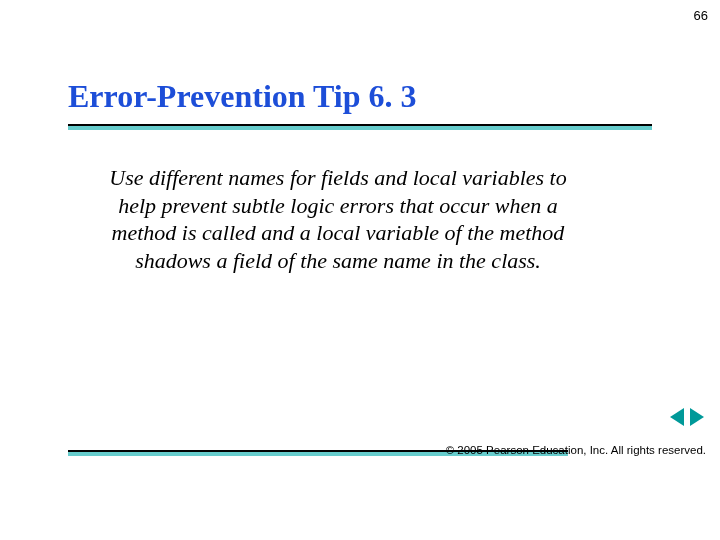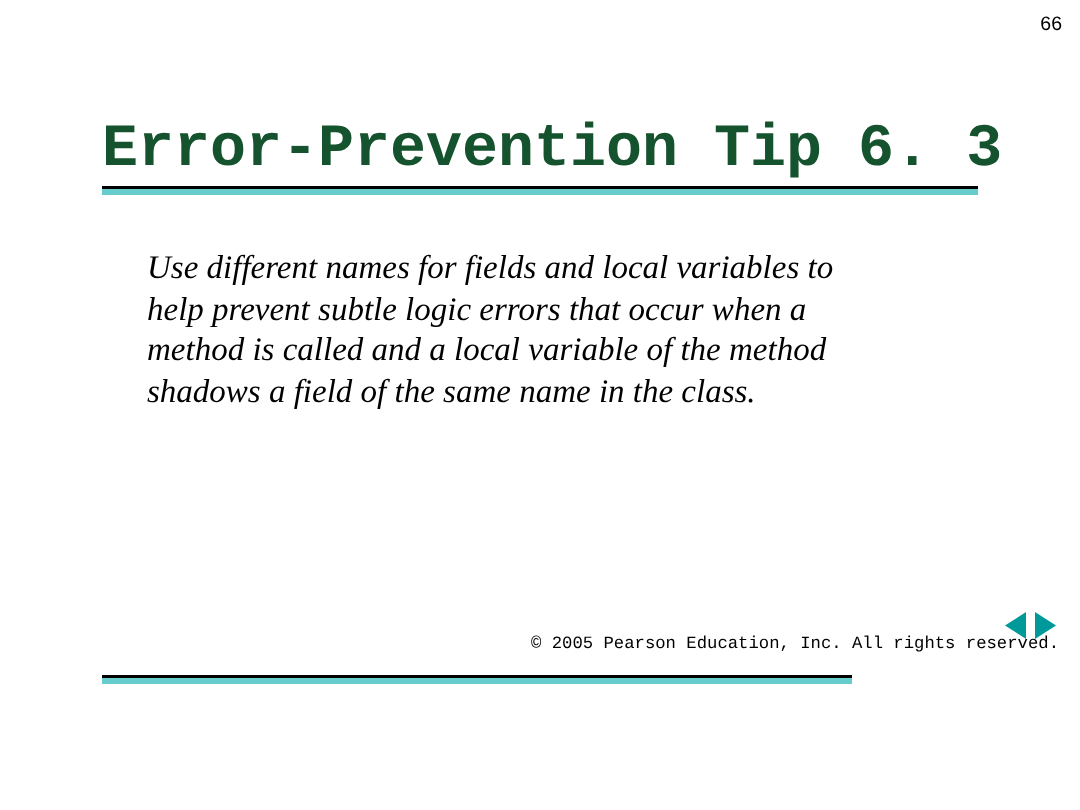--- a/index.html
+++ b/index.html
@@ -1,29 +1,29 @@
 <!DOCTYPE html>
 <html><head>
 <meta charset="utf-8">
 <style>
   * { margin: 0; padding: 0; box-sizing: border-box; }
   html, body { width: 720px; height: 540px; font-family: Arial, Helvetica, sans-serif; background: #fff; overflow: hidden; }
-  .slide { position: relative; width: 720px; height: 456px; }
+  .slide { position: relative; width: 720px; height: 456px; text-align: center; }
   .page-number { position: absolute; top: 8px; right: 12px; font-size: 13px; color: #000; }
-  .title { position: absolute; top: 78px; left: 68px; font-size: 40px; font-weight: bold; color: #14532d; font-family: Liberation Mono, monospace; }
+  .title { position: absolute; top: 78px; left: 68px; font-size: 32px; font-weight: bold; color: #1d4ed8; font-family: Liberation Serif, serif; }
   .rule-top { position: absolute; top: 124px; left: 68px; width: 584px; height: 2px; background: #000; }
   .rule-top-accent { position: absolute; top: 126px; left: 68px; width: 584px; height: 4px; background: #66cccc; }
   .body-text { position: absolute; top: 164px; left: 98px; width: 480px; font-family: "Times New Roman", Times, serif; font-size: 22px; line-height: 1.25; color: #000; font-style: italic; }
   .rule-bottom { position: absolute; top: 450px; left: 68px; width: 500px; height: 2px; background: #000; }
   .rule-bottom-accent { position: absolute; top: 452px; left: 68px; width: 500px; height: 4px; background: #66cccc; }
   .nav { position: absolute; bottom: 30px; right: 16px; display: flex; gap: 6px; }
   .nav-btn { width: 0; height: 0; border-top: 9px solid transparent; border-bottom: 9px solid transparent; cursor: pointer; }
   .nav-prev { border-right: 14px solid #009999; }
   .nav-next { border-left: 14px solid #009999; }
-  .copyright { position: absolute; bottom: 20px; right: 14px; font-size: 11.5px; color: #000; font-family: Liberation Mono, monospace; }
+  .copyright { position: absolute; bottom: 0; right: 14px; font-size: 11.5px; color: #000; font-family: Liberation Sans, sans-serif; }
 </style>
 </head>
 <body>
 
 <div class="slide">
   <div class="page-number">66</div>
   <div class="title">Error-Prevention Tip 6. 3</div>
   <div class="rule-top"></div>
   <div class="rule-top-accent"></div>
   <div class="body-text">Use different names for fields and local variables to help prevent subtle logic errors that occur when a method is called and a local variable of the method shadows a field of the same name in the class.</div>

